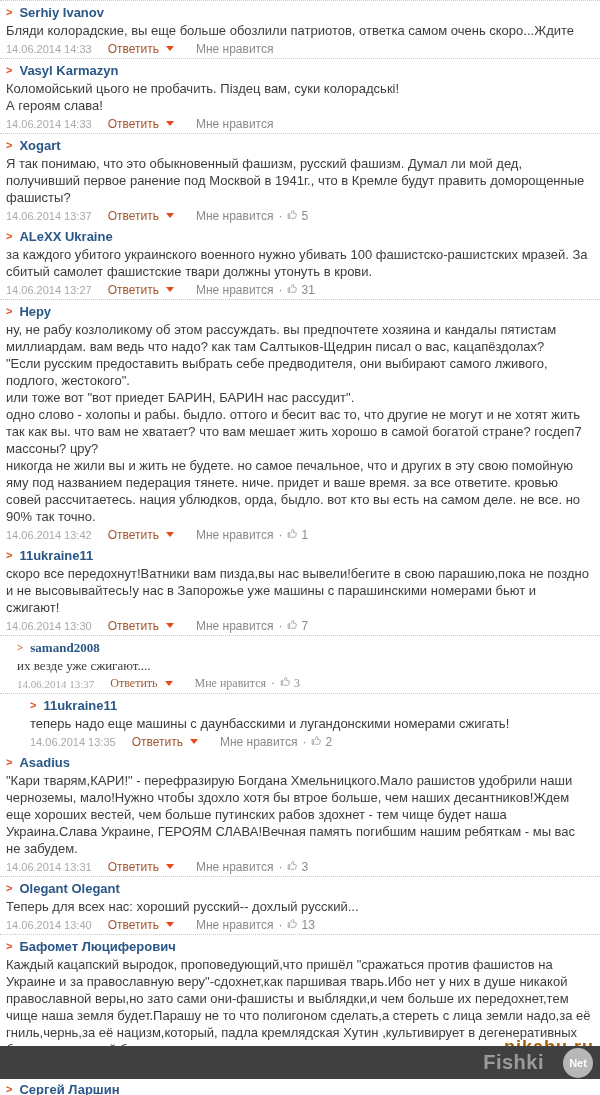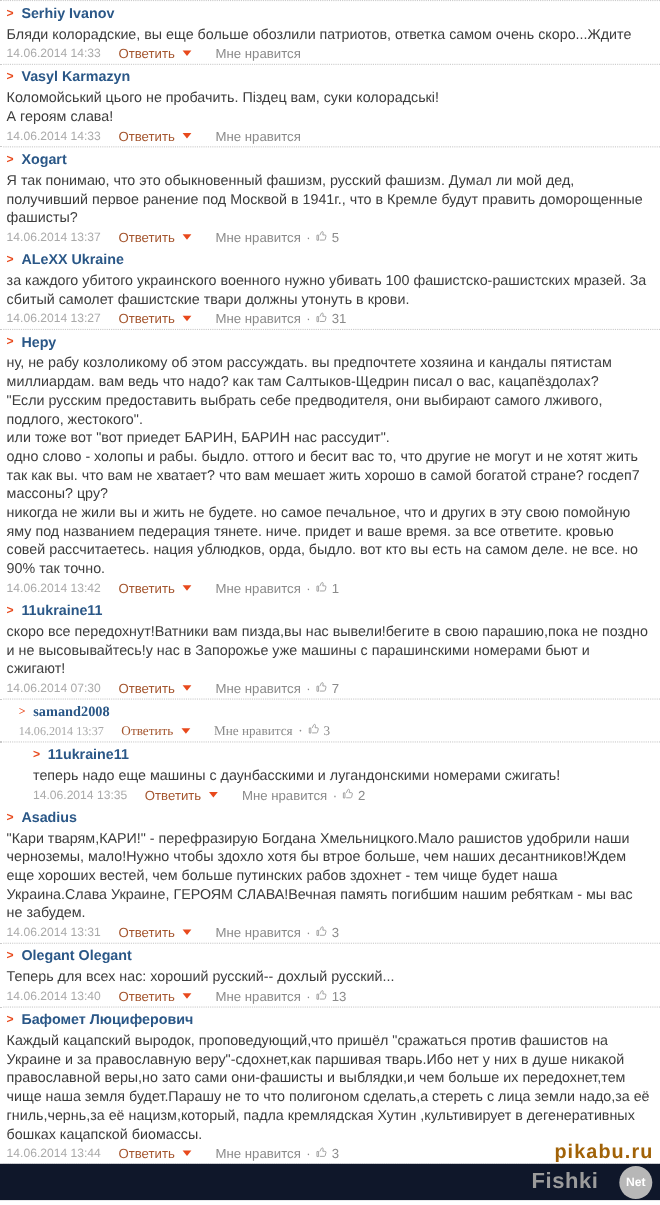--- a/index.html
+++ b/index.html
@@ -78,24 +78,24 @@
     right: 6px;
     bottom: 37px;
     color: #a16207;
     font-weight: bold;
     font-size: 18px;
     letter-spacing: 1px;
     text-shadow: 1px 1px 0 #ffffff, -1px -1px 0 #ffffff, 1px -1px 0 #ffffff, -1px 1px 0 #ffffff, 0 1px 0 #fff, 0 -1px 0 #fff;
   }
   .footer {
     position: absolute;
-    left: 0; bottom: 4px;
+    left: 0; bottom: 16px;
     width: 600px;
     height: 33px;
-    background: #0f172a;
+    background: #404040;
     display: flex;
     align-items: center;
     justify-content: flex-end;
     padding-right: 7px;
     box-sizing: border-box;
   }
   .fishki {
     color: #9b9b9b;
     font-weight: bold;
     font-size: 20px;
@@ -246,21 +246,21 @@
   </div>
 
   <div>
 
     <div class="comment lvl0">
       <div class="chead">
         <span class="chev">&gt;</span><a class="author">11ukraine11</a>
       </div>
       <div class="ctext">скоро все передохнут!Ватники вам пизда,вы нас вывели!бегите в свою парашию,пока не поздно и не высовывайтесь!у нас в Запорожье уже машины с парашинскими номерами бьют и сжигают!</div>
       <div class="cmeta">
-        <span class="cdate">14.06.2014 07:30</span>
+        <span class="cdate">14.06.2014 13:30</span>
         <span class="reply">
           <span>Ответить</span>
               <span class="tri"></span>
         </span>
         <span class="like">
           <span>Мне нравится</span>
               <span class="likeextra">
                 <span class="dot">·</span>
                 <span class="thumb"><svg width="11" height="11" viewBox="0 0 24 24">
                     <path d="M2.5 10.5h3.2v10H2.5z M8.2 20.2h8.6c1 0 1.9-.65 2.1-1.6l1.45-6.1c.3-1.3-.65-2.5-1.95-2.5h-4.3l.7-4.3c.2-1.3-.75-2.4-1.9-2.4-.6 0-1.15.3-1.45.85L8.2 10.5" fill="none" stroke="#9a9a9a" stroke-width="1.8"></path>
@@ -271,20 +271,21 @@
       </div>
     </div>
   </div>
 
   <div>
     <div class="sep"></div>
     <div class="comment lvl1">
       <div class="chead">
         <span class="chev">&gt;</span><a class="author">samand2008</a>
       </div>
+      <div class="ctext">их везде уже сжигают....</div>
       <div class="cmeta">
         <span class="cdate">14.06.2014 13:37</span>
         <span class="reply">
           <span>Ответить</span>
               <span class="tri"></span>
         </span>
         <span class="like">
           <span>Мне нравится</span>
               <span class="likeextra">
                 <span class="dot">·</span>

